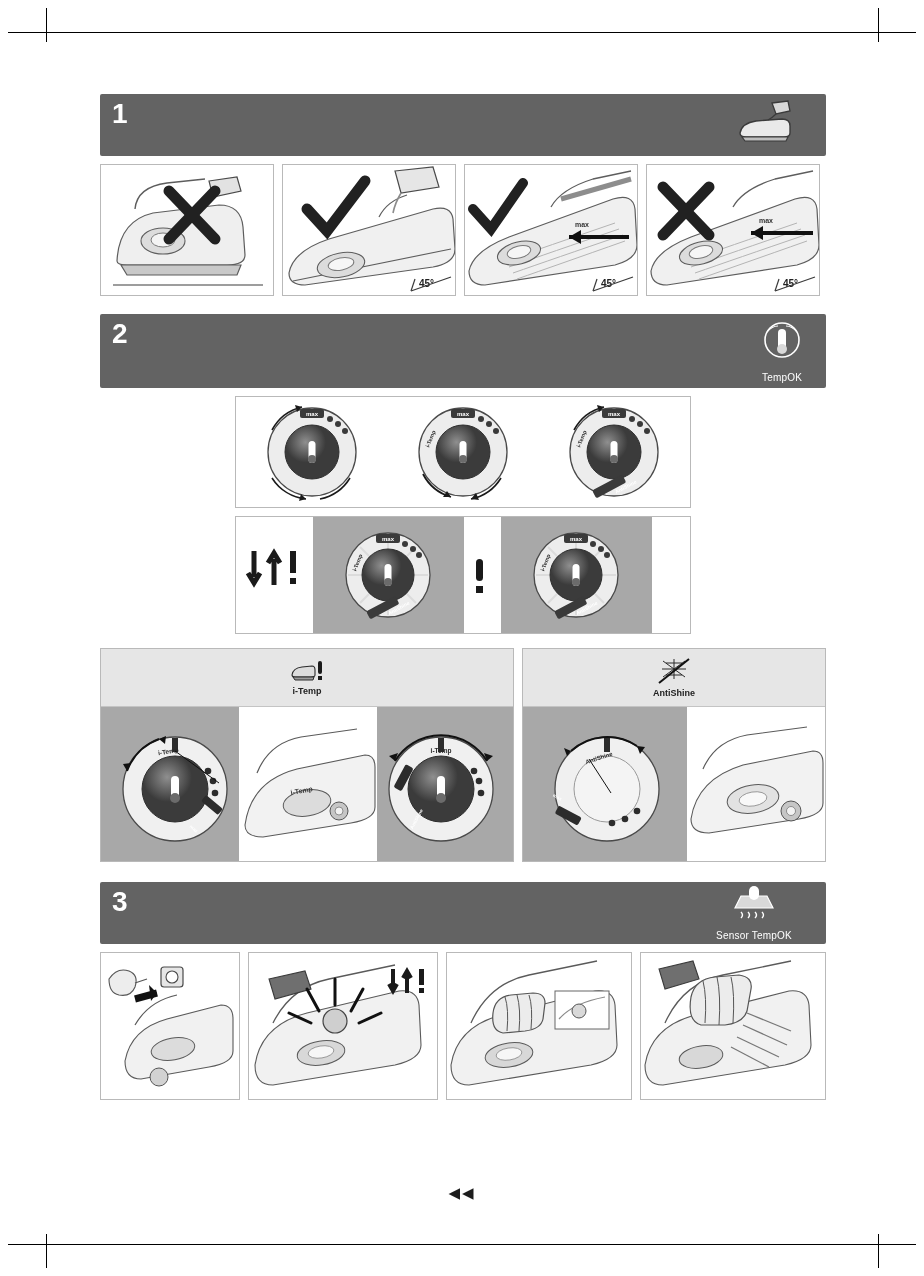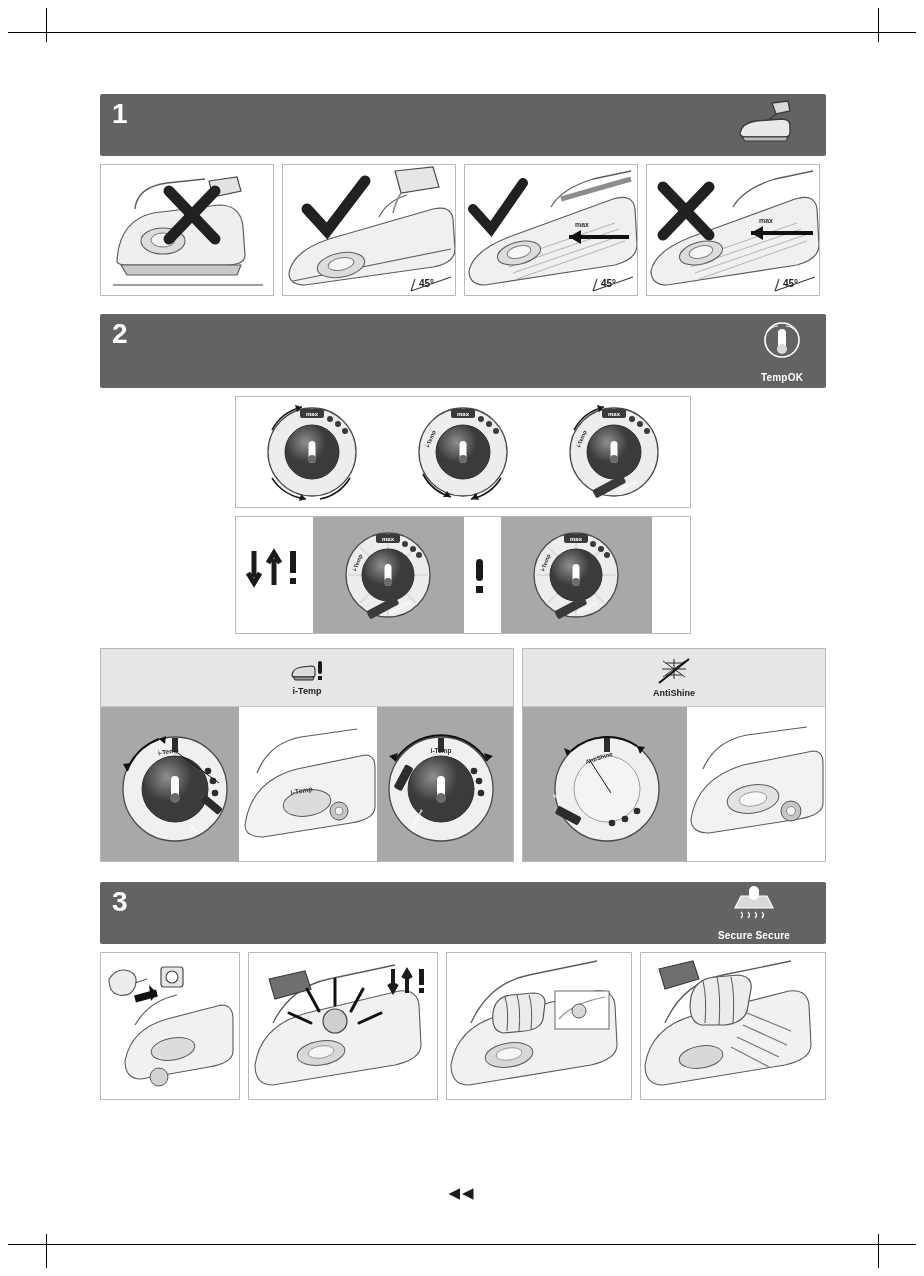--- a/index.html
+++ b/index.html
@@ -43,21 +43,21 @@
     letter-spacing: 0;
   }
   .sec-badge {
     position: absolute;
     right: 8px; top: 0px;
     height: 62px; width: 110px;
     display: flex; flex-direction: column;
     align-items: center; justify-content: center;
   }
   .sec-badge .badge-label {
-    font-size: 10px; font-weight: bold; color: #ffffff;
+    font-size: 10px; font-weight: normal; color: #ffffff;
     margin-top: 8px; letter-spacing: .2px;
   }
 
   
   .row { display: flex; gap: 8px; }
   .panel {
     background: #ffffff;
     border: 1px solid #b9b9b9;
     position: relative;
     overflow: hidden;
@@ -483,21 +483,21 @@
       <svg width="50" height="36" viewBox="0 0 50 36">
         <path d="M6 22 L44 22 L38 10 L12 10 Z" fill="#d9d9d9" stroke="#ffffff" stroke-width="1.2"></path>
         <rect x="20" y="0" width="10" height="14" rx="5" fill="#ffffff"></rect>
         <g stroke="#ffffff" stroke-width="1.4" fill="none">
           <path d="M12 26 q3 3 0 6"></path>
             <path d="M19 26 q3 3 0 6"></path>
           <path d="M26 26 q3 3 0 6"></path>
             <path d="M33 26 q3 3 0 6"></path>
         </g>
       </svg>
-      <div class="badge-label">Secure Secure</div>
+      <div class="badge-label">Sensor TempOK</div>
     </div>
   </div>
 
   <div class="row">
 
     <div class="panel" style="width:140px; height:148px;">
       <svg width="138" height="146" viewBox="0 0 138 146">
         <rect width="138" height="146" fill="#fff"></rect>
         <path d="M8 26 Q16 14 28 18 Q38 22 34 34 Q30 44 18 42 Q8 40 8 26 Z" fill="#ededed" stroke="#555" stroke-width="1.1"></path>
         <path d="M34 30 L46 26" stroke="#555" stroke-width="1.2"></path>

